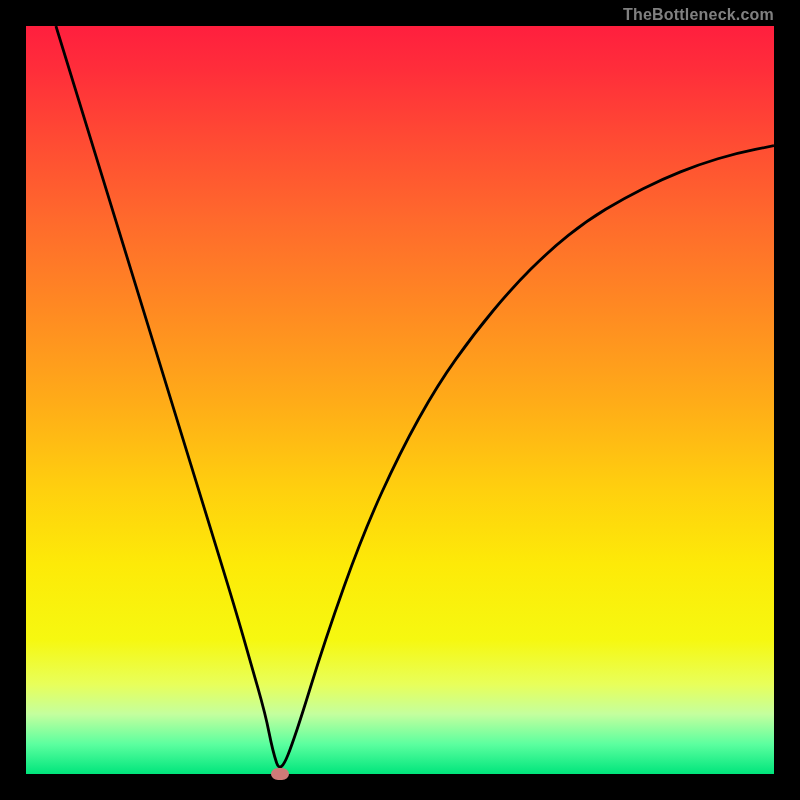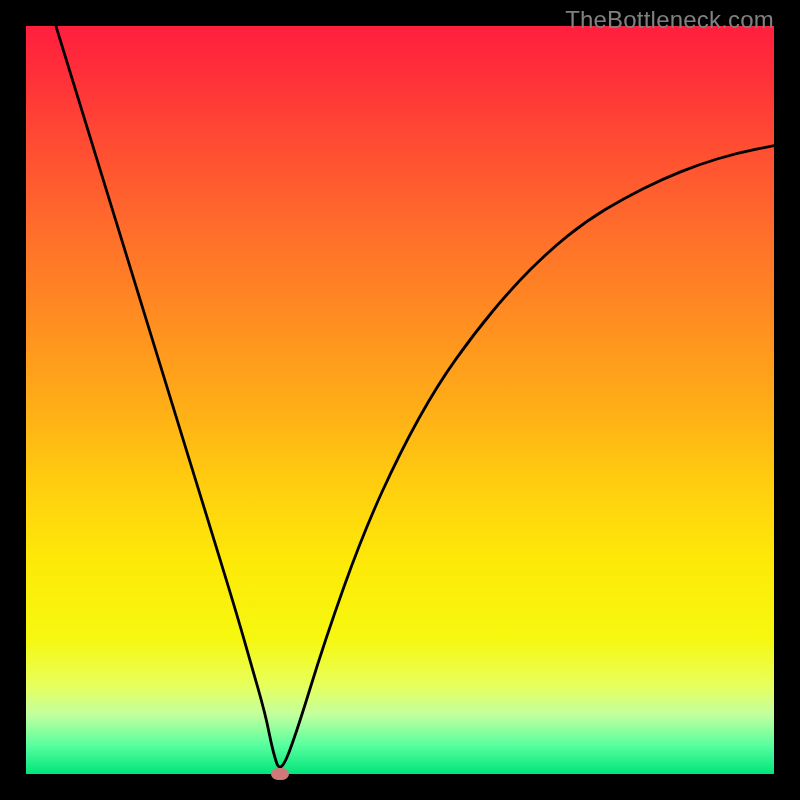--- a/index.html
+++ b/index.html
@@ -29,22 +29,22 @@
       #c4ff9e 92%,
       #5cff9f 96%,
       #00e57c 100%
     );
   }
   .watermark {
     position: absolute;
     top: 6px;
     right: 26px;
     color: #808080;
-    font-size: 24px;
-    font-weight: 400;
+    font-size: 16px;
+    font-weight: 700;
     letter-spacing: 0.2px;
   }
   .curve-svg {
     position: absolute;
     left: 26px;
     top: 26px;
     width: 748px;
     height: 748px;
     pointer-events: none;
   }

